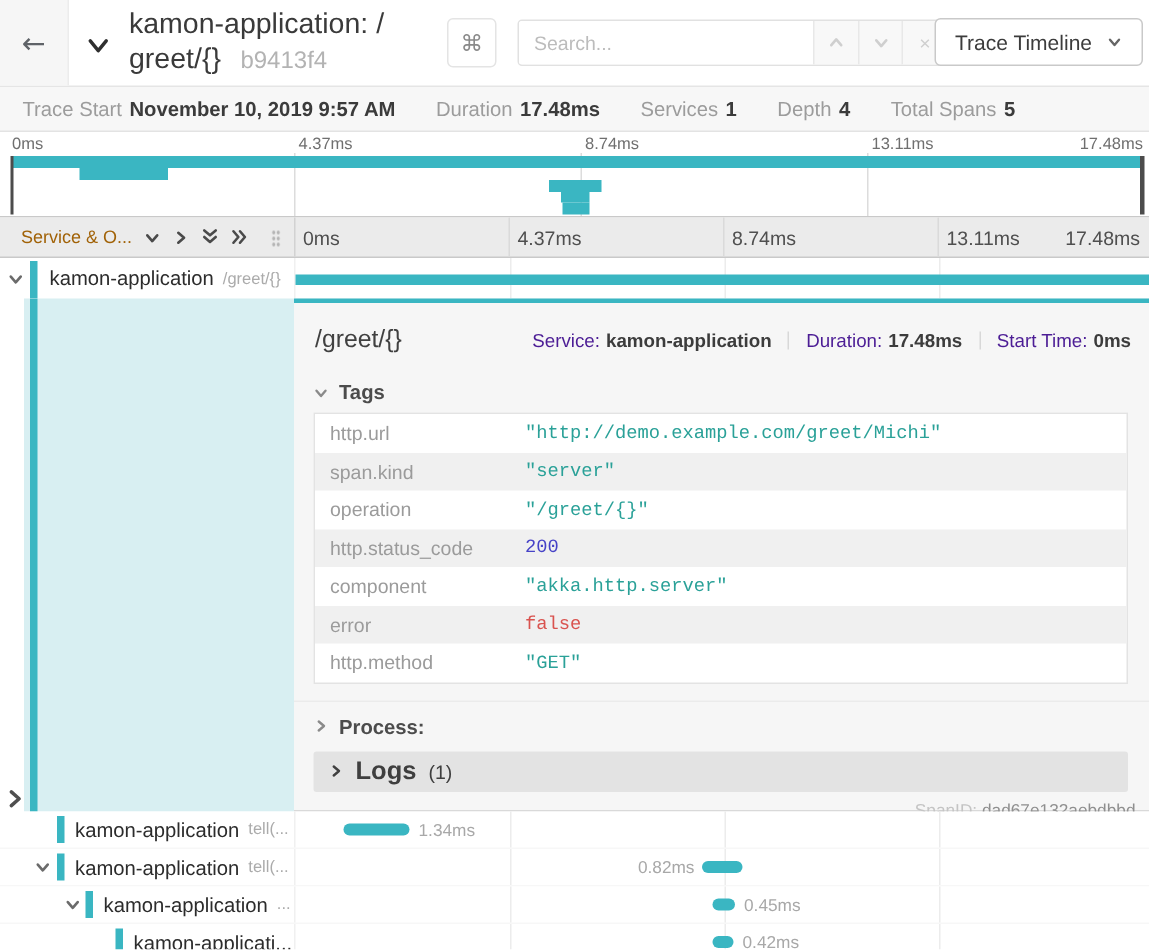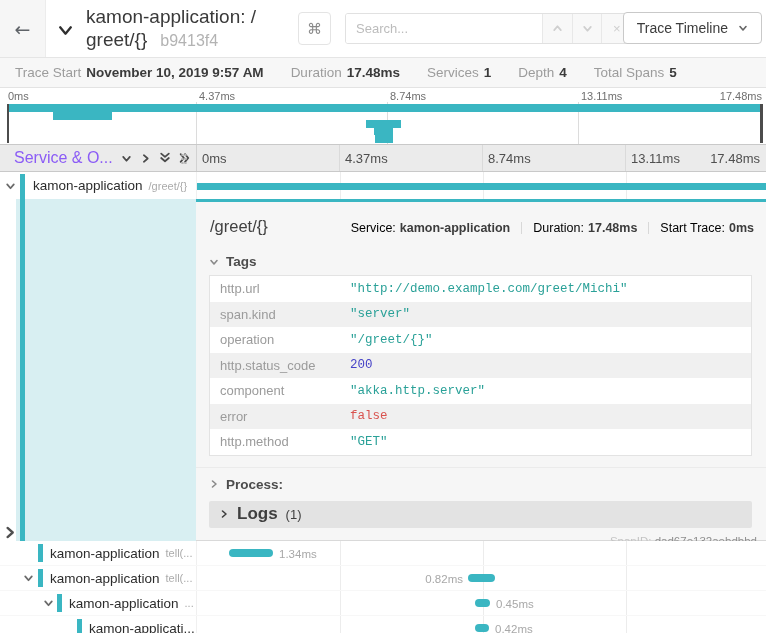--- a/index.html
+++ b/index.html
@@ -40,21 +40,21 @@
   .minimap { position:absolute; top:88px; left:0; right:0; height:57px; background:#fff; border-bottom:1px solid #c9c9c9; }
   .mini-tick { position:absolute; top:2px; font-size:11px; color:#6f6f6f; }
   .mini-grid { position:absolute; top:14px; bottom:0; width:1px; background:#dcdcdc; }
   .mini-canvas { position:absolute; left:8px; top:16px; width:754px; height:40px; cursor:crosshair; }
   .mini-bar { position:absolute; background:#3ab6c2; }
   .mini-handle { position:absolute; top:16px; bottom:1px; width:2px; background:#4c4c4c; cursor:ew-resize; }
 
   
   .cols { position:absolute; top:145px; left:0; right:0; height:27px; background:#ebebeb; border-bottom:1px solid #c9c9c9; font-size:13px; color:#4f4f4f; }
   .svc-head { position:absolute; left:14px; top:0; height:26px; display:flex; align-items:center; gap:8px; }
-  .svc-head .lbl { font-size:16px; color:#8b5cf6; }
+  .svc-head .lbl { font-size:12px; color:#a16207; }
   .svc-head .tool { color:#4a4a4a; cursor:pointer; display:flex; }
   .col-resizer { position:absolute; left:181px; top:8px; width:6px; height:12px; cursor:col-resize;
     background:radial-gradient(circle, #b5b5b5 1px, transparent 1.3px); background-size:3px 4px; }
   .col-sep { position:absolute; left:196px; top:0; bottom:0; width:1px; background:#d2d2d2; }
   .col-line { position:absolute; top:0; bottom:0; width:1px; background:#dadada; }
   .t-lab { position:absolute; top:6px; }
 
   
   .gridline { position:absolute; top:0; bottom:0; width:1px; background:#ececec; }
   .span-row { position:relative; background:#fff; }
@@ -72,21 +72,21 @@
 
   
   .detail-row { position:absolute; top:199px; left:0; right:0; height:342px; background:#fff; }
   .select-col { position:absolute; left:16px; top:0; bottom:0; width:180px; background:#d8eff2; }
   .tree-bar { position:absolute; left:4px; top:0; bottom:0; width:5px; background:#3ab6c2; }
   .detail-gutter-chev { position:absolute; left:3px; top:327px; color:#4f4f4f; cursor:pointer; }
   .panel { position:absolute; left:196px; right:0; top:0; bottom:0; background:#f6f6f6; border-top:3px solid #3ab6c2; border-bottom:1px solid #d9d9d9; }
   .panel-head { display:flex; justify-content:space-between; align-items:baseline; padding:15px 12px 9px 14px; }
   .panel-title { font-size:16.5px; color:#414141; }
   .panel-meta { display:flex; align-items:baseline; font-size:12.5px; white-space:nowrap; }
-  .panel-meta .lab { color:#000000; }
+  .panel-meta .lab { color:#4c1d95; }
   .panel-meta .val { color:#3c3c3c; font-weight:bold; margin-left:4px; }
   .meta-sep { width:1px; height:12px; background:#d8d8d8; margin:0 11px; align-self:center; }
   .sect-head { display:flex; align-items:center; gap:7px; padding:9px 14px 6px 13px; color:#4c4c4c; cursor:pointer; }
   .sect-head .t { font-size:13.5px; font-weight:bold; }
   .sect-head .chev { color:#8a8a8a; }
   .tags-table { margin:0 14px 0 13px; border:1px solid #e3e3e3; background:#fff; }
   .tag-row { display:flex; align-items:center; height:25.5px; font-size:13px; }
   .tag-row:nth-child(even) { background:#f0f0f0; }
   .tag-key { width:140px; padding-left:10px; color:#9b9b9b; flex-shrink:0; }
   .tag-val { font-family:"Liberation Mono","DejaVu Sans Mono",monospace; font-size:12.5px; }
@@ -243,21 +243,21 @@
       <div class="tree-bar"></div>
     </div>
     <div class="panel">
       <div class="panel-head">
         <span class="panel-title">/greet/{}</span>
         <span class="panel-meta">
           <span><span class="lab">Service:</span><span class="val">kamon-application</span></span>
           <span class="meta-sep"></span>
           <span><span class="lab">Duration:</span><span class="val">17.48ms</span></span>
           <span class="meta-sep"></span>
-          <span><span class="lab">Start Trace:</span><span class="val">0ms</span></span>
+          <span><span class="lab">Start Time:</span><span class="val">0ms</span></span>
         </span>
       </div>
       <div class="sect-head">
         <svg class="ic chev" width="10" height="10" viewBox="0 0 10 10">
             <polyline points="2,3.5 5,7 8,3.5"></polyline>
           </svg>
         <span class="t">Tags</span>
       </div>
       <div class="tags-table">
         <div class="tag-row">

